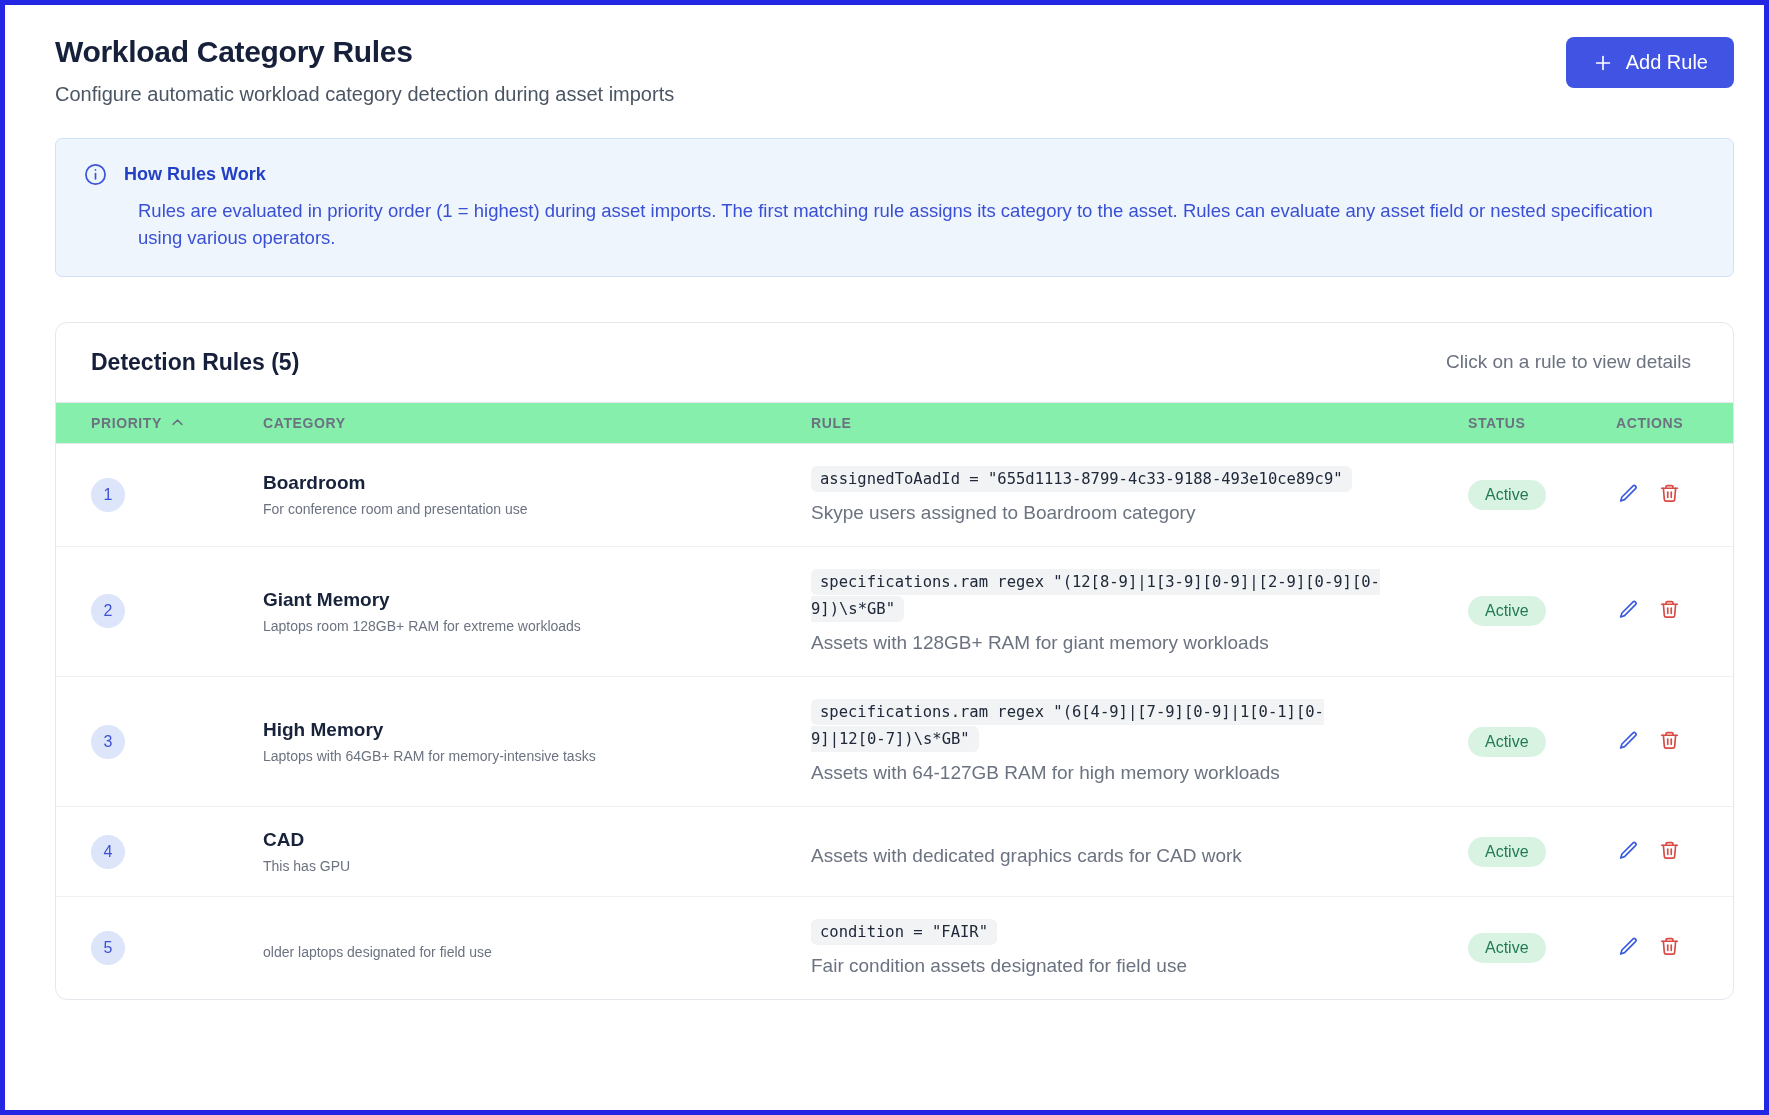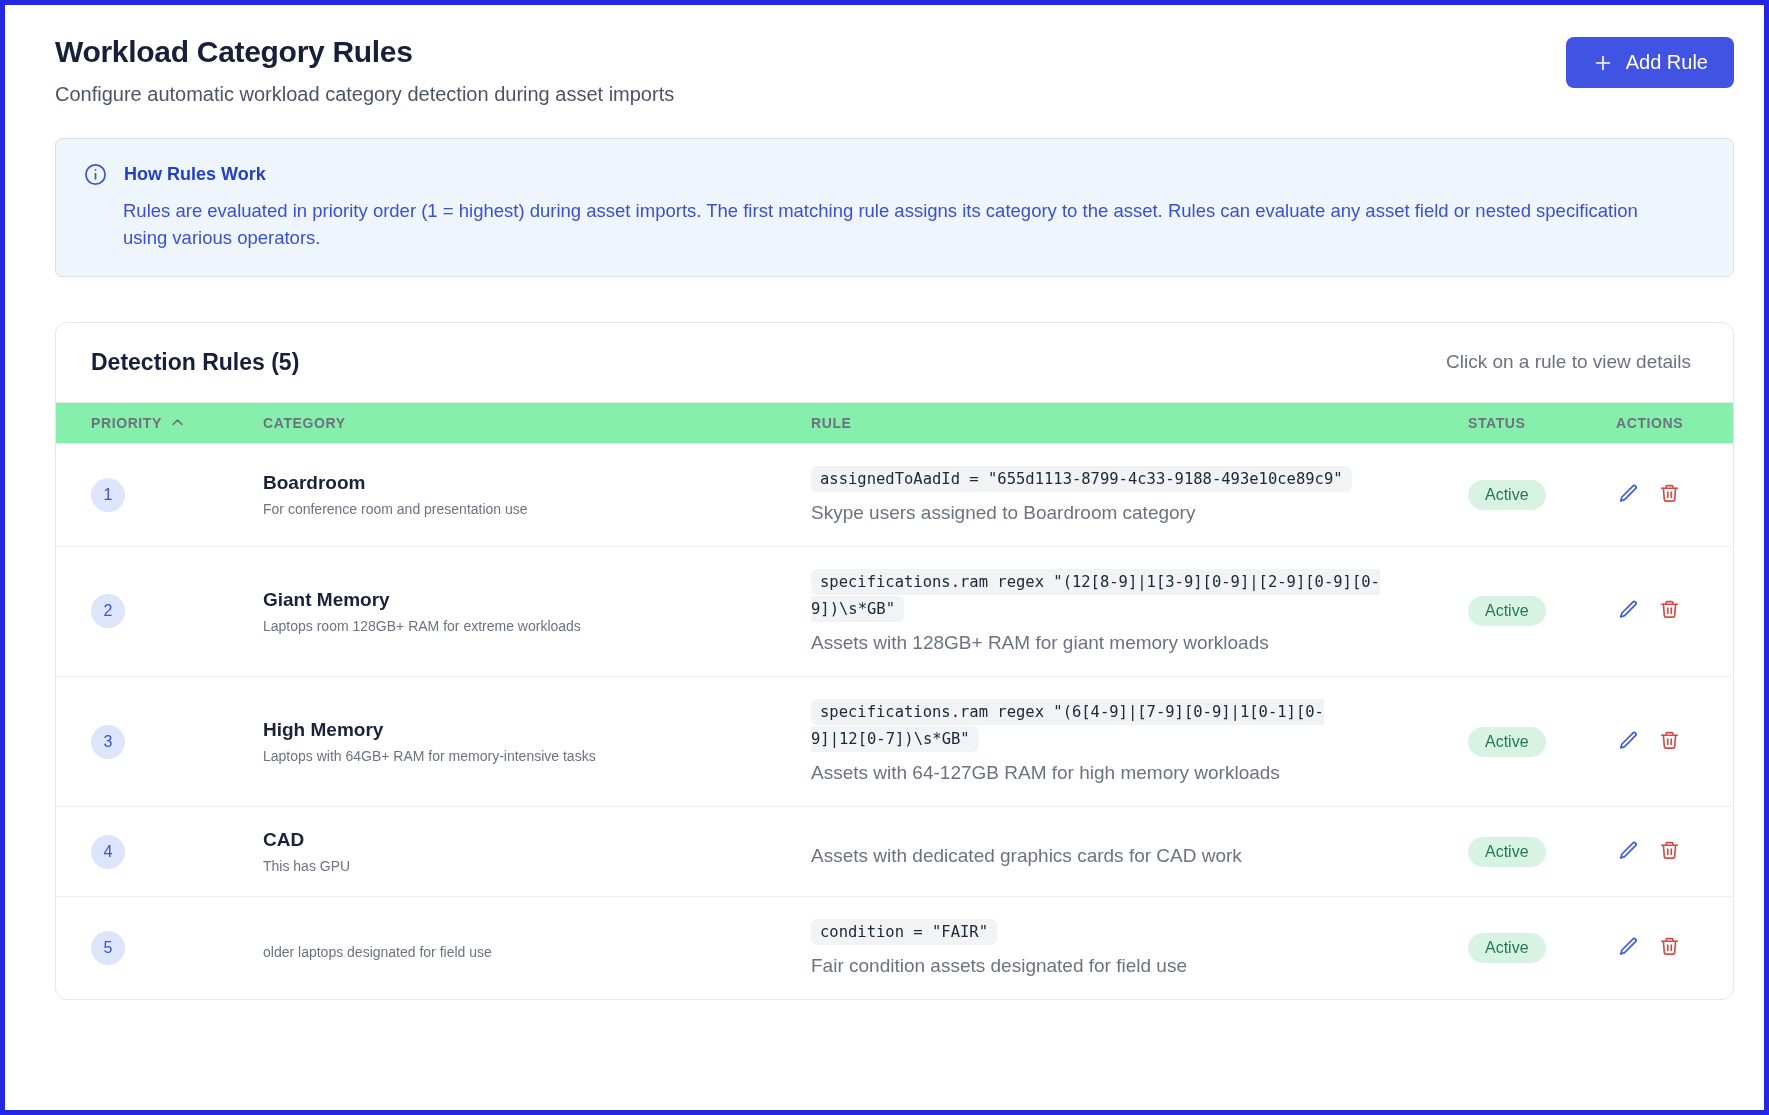--- a/index.html
+++ b/index.html
@@ -27,21 +27,21 @@
 
   
   .info-box {
     margin-top:32px; background:#eef5fd; border:1px solid #cfe2f8;
     border-radius:7px; padding:24px 28px;
   }
   .info-head { display:flex; align-items:center; gap:17px; }
   .info-icon { color:#3c55d8; display:flex; }
   .info-title { font-size:18px; font-weight:600; color:#2340c4; }
   .info-body {
-    margin-top:12px; margin-left:39px; max-width:1545px;
+    margin-top:12px; margin-left:54px; max-width:1545px;
     font-size:18.5px; line-height:1.45; color:#3a50d4;
   }
 
   
   .rules-card {
     margin-top:45px; border:1px solid #e4e7ec; border-radius:12px;
     background:#fff; overflow:hidden;
   }
   .card-head {
     display:flex; justify-content:space-between; align-items:center;

